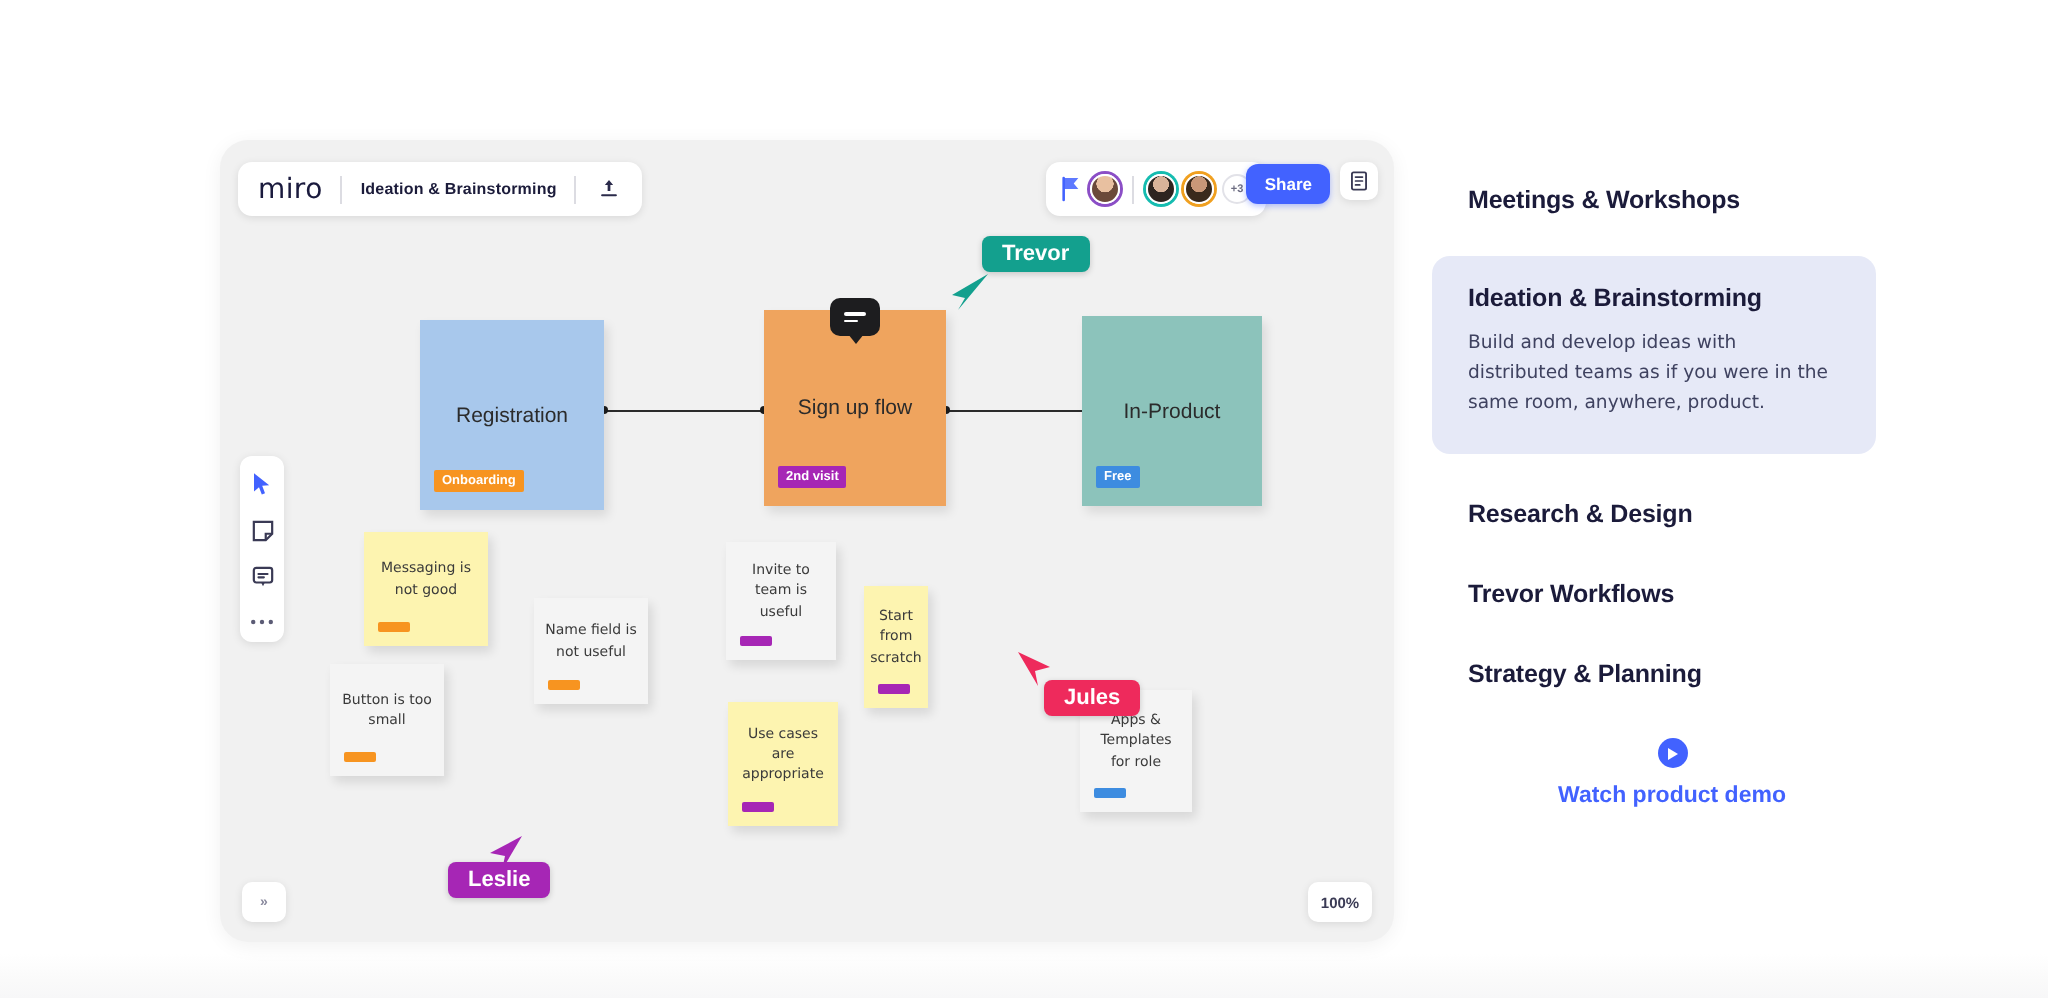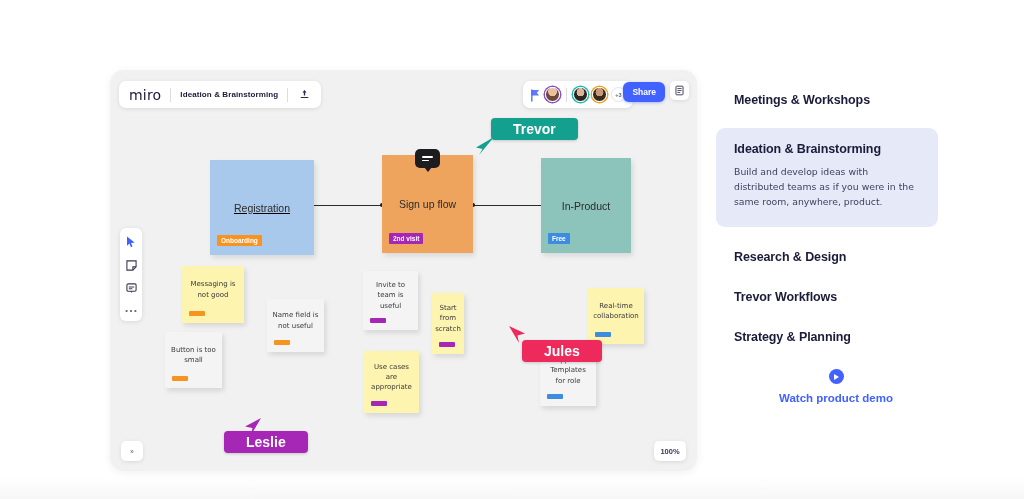--- a/index.html
+++ b/index.html
@@ -155,22 +155,22 @@
     position: absolute; left: 7px; bottom: 7px;
     width: 16px; height: 5px; border-radius: 1px;
   }
   .sticky-yellow { background: #fdf4b0; }
   .sticky-white  { background: #f4f4f4; }
 
   
   .cursor-wrap { position: absolute; }
   .cursor-label {
     position: absolute;
-    font-size: 14px; font-weight: 700; color: #fff;
-    padding: 3px 22px; border-radius: 4px; white-space: nowrap;
+    font-size: 11px; font-weight: 700; color: #fff;
+    padding: 3px 10px; border-radius: 4px; white-space: nowrap;
     box-shadow: 0 1px 3px rgba(0,0,0,0.18);
   }
 
   
   .collapse-btn {
     position: absolute; left: 11px; bottom: 10px;
     width: 22px; height: 20px; background: #fff; border-radius: 5px;
     display: flex; align-items: center; justify-content: center;
     box-shadow: 0 1px 4px rgba(0,0,0,0.10);
     font-size: 7px; color: #8a8a9e; font-weight: 700;
@@ -296,21 +296,21 @@
       </span>
     </div>
 
     <div class="conn" style="left:192px; top:135px; width:80px;"></div>
     <div class="conn" style="left:363px; top:135px; width:78px;"></div>
     <div class="dot" style="left:190px; top:133px;"></div>
     <div class="dot" style="left:270px; top:133px;"></div>
     <div class="dot" style="left:361px; top:133px;"></div>
     <div class="dot" style="left:439px; top:133px;"></div>
 
-    <div class="flow-card" style="left:100px; top:90px; width:104px; height:95px; background:#a8c8ec;text-decoration:underline;">
+    <div class="flow-card" style="left:100px; top:90px; width:92px; height:95px; background:#a8c8ec;">
       <span class="lbl">Registration</span>
       <span class="tag" style="background:#f79420;">Onboarding</span>
     </div>
 
     <div class="flow-card" style="left:272px; top:85px; width:91px; height:98px; background:#efa45e;">
       <span class="lbl">Sign up flow</span>
       <span class="tag" style="background:#a626b5;">2nd visit</span>
     </div>
 
     <div class="comment-bubble" style="left:305px; top:79px;">
@@ -348,24 +348,20 @@
     <div class="sticky sticky-yellow" style="left:322px; top:223px; width:32px; height:61px;">
       <span class="txt">Start from scratch</span>
       <span class="bar" style="background:#a626b5;"></span>
     </div>
 
     <div class="sticky sticky-yellow" style="left:254px; top:281px; width:55px; height:62px;">
       <span class="txt">Use cases are appropriate</span>
       <span class="bar" style="background:#a626b5;"></span>
     </div>
 
-    <div class="sticky sticky-yellow" style="left:478px; top:218px; width:56px; height:56px;">
-      <span class="txt">Real-time collaboration</span>
-      <span class="bar" style="background:#3d8ce0;"></span>
-    </div>
 
     <div class="sticky sticky-white" style="left:430px; top:275px; width:56px; height:61px;">
       <span class="txt">Apps  &amp;  Templates for role</span>
       <span class="bar" style="background:#3d8ce0;"></span>
     </div>
 
     <div class="cursor-wrap" style="left:363px; top:48px;">
       <svg width="22" height="22" viewBox="0 0 22 22" style="position:absolute; left:0; top:18px;">
         <path d="M21 1 L3 11.5 L9.5 13 L6 19 Z" fill="#13a08e"></path>
       </svg>

